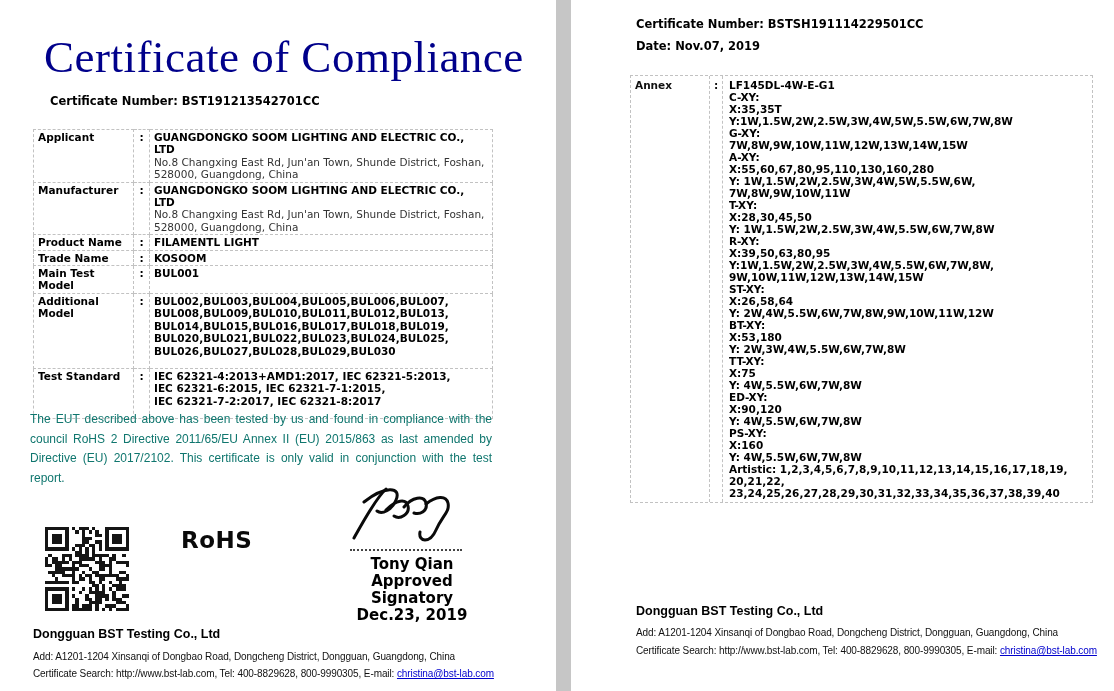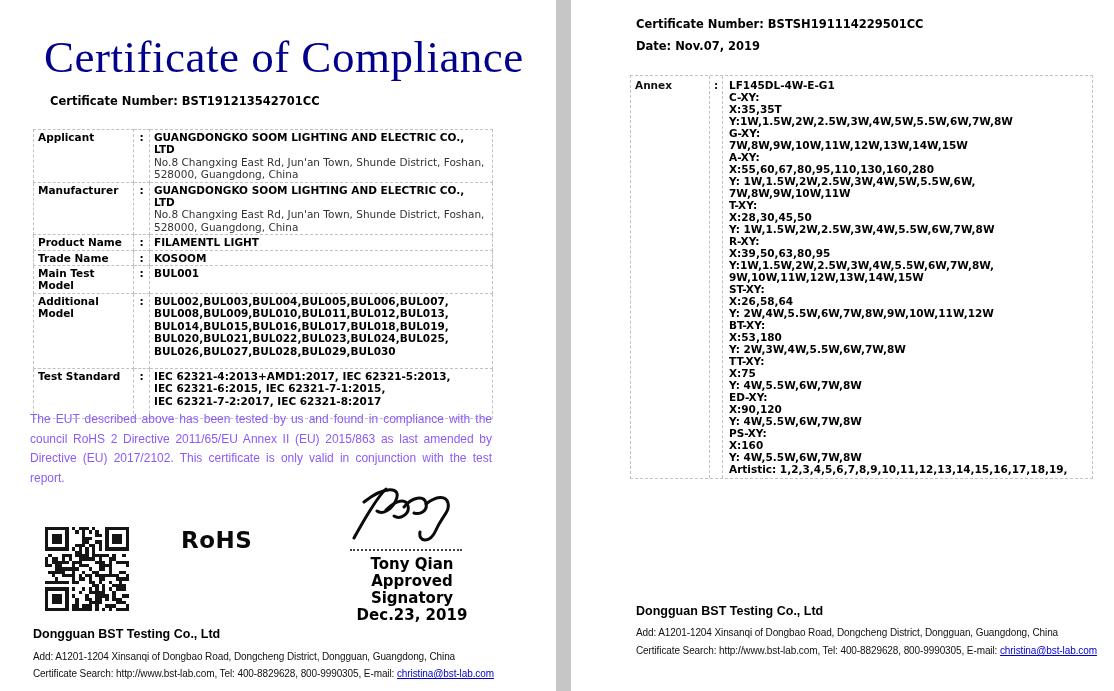--- a/index.html
+++ b/index.html
@@ -21,21 +21,21 @@
 
   table.info{left:33px;top:129px;width:460px;border-collapse:collapse;table-layout:fixed;}
   table.info td{border:1px dashed var(--tborder);vertical-align:top;padding:1px 4px;
     font-family:"DejaVu Sans",sans-serif;font-weight:bold;font-size:10.5px;line-height:12.4px;color:#000;}
   table.info td.lbl{width:100px;white-space:pre-line;}
   table.info td.col{width:16px;text-align:center;}
   table.info td.val div.reg{font-weight:normal;color:#333;}
   table.info tr:nth-child(6) td,table.info tr:nth-child(7) td{padding-bottom:11px;}
   table.info tr:nth-child(8) td{padding-bottom:6px;}
 
-  .para{left:30px;top:410px;width:462px;font-size:12px;line-height:19.5px;text-align:justify;color:#8b5cf6;}
+  .para{left:30px;top:410px;width:462px;font-size:12px;line-height:19.5px;text-align:justify;color:#0f766e;}
 
   .qr{left:45px;top:527px;width:84px;height:84px;}
   .rohs{left:181px;top:527px;font-family:"DejaVu Sans",sans-serif;font-weight:bold;font-size:23px;color:#0a0a0a;letter-spacing:.5px;}
   .sig-svg{left:346px;top:482px;}
   .sig-line{left:350px;top:549px;width:112px;border-bottom:2px dotted #444;height:0;}
   .sig-block{left:336px;top:556px;width:152px;text-align:center;font-family:"DejaVu Sans",sans-serif;font-weight:bold;font-size:15px;line-height:17px;color:#000;}
 
   .foot-co{font-family:"Liberation Sans",sans-serif;font-weight:bold;font-size:12.5px;color:#000;}
   .foot-sm{font-size:10px;letter-spacing:-.1px;color:#111;}
   .foot-sm a{color:var(--link);}
@@ -513,19 +513,20 @@
         <div>TT-XY:</div>
         <div>X:75</div>
         <div>Y: 4W,5.5W,6W,7W,8W</div>
         <div>ED-XY:</div>
         <div>X:90,120</div>
         <div>Y: 4W,5.5W,6W,7W,8W</div>
         <div>PS-XY:</div>
         <div>X:160</div>
         <div>Y: 4W,5.5W,6W,7W,8W</div>
         <div>Artistic: 1,2,3,4,5,6,7,8,9,10,11,12,13,14,15,16,17,18,19,</div>
+        <div>20,21,22, 23,24,25,26,27,28,29,30,31,32,33,34,35,36,37,38,39,40</div>
       </div>
   </div>
 
   <div class="abs foot-co fr-co">Dongguan BST Testing Co., Ltd</div>
   <div class="abs foot-sm fr-ad">Add: A1201-1204 Xinsanqi of Dongbao Road, Dongcheng District, Dongguan, Guangdong, China</div>
   <div class="abs foot-sm fr-se"><span>Certificate Search: http://www.bst-lab.com, Tel: 400-8829628, 800-9990305, E-mail: </span><a href="#">christina@bst-lab.com</a></div>
 </div>
 
 </body></html>

